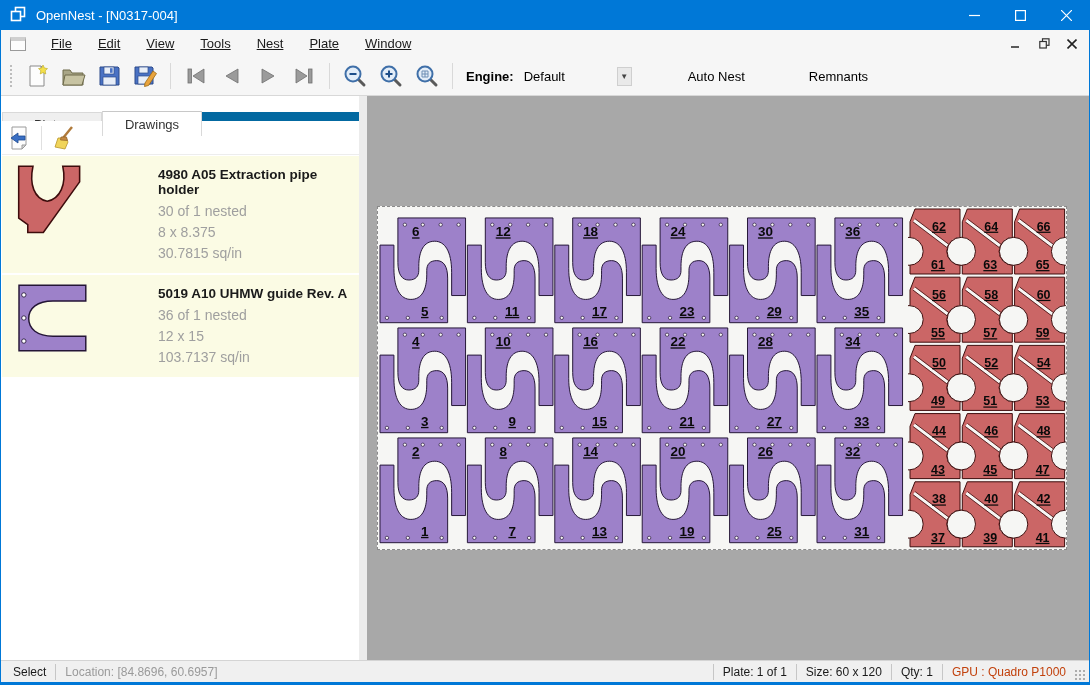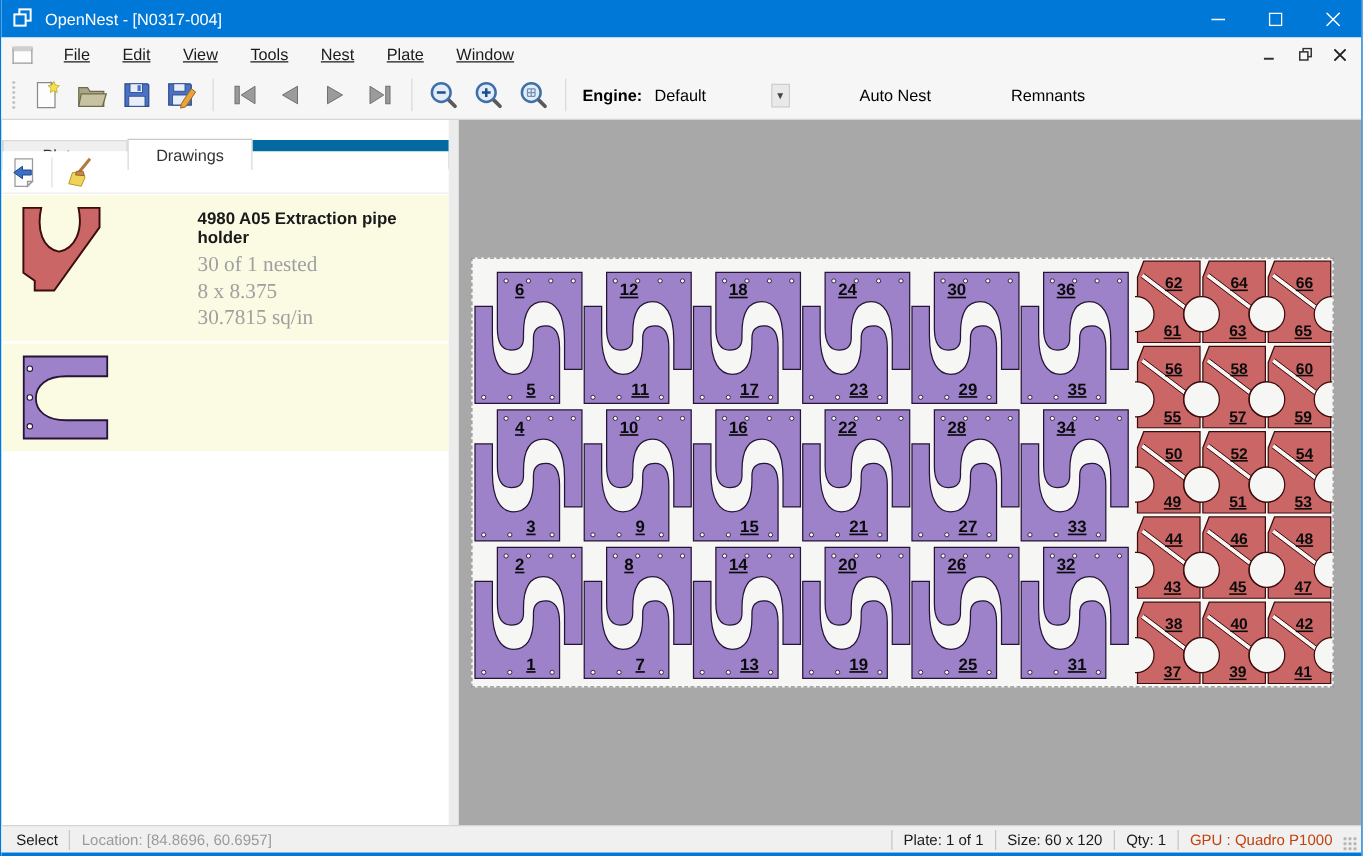--- a/index.html
+++ b/index.html
@@ -46,21 +46,21 @@
   .tab.active { background:#fff; height:25px; margin-top:-1px; border-top:1px solid #c8c8c8; z-index:2; }
   .panel-tools { position:absolute; left:0; top:25px; width:100%; height:34px; background:#fff;
     display:flex; align-items:center; border-bottom:1px solid #ededed; }
   .pt-btn { width:34px; height:30px; display:flex; align-items:center; justify-content:center; }
   .pt-sep { width:1px; height:24px; background:#e0e0e0; margin:0 5px; }
   .drawing-list { position:absolute; left:0; top:60px; width:100%; }
   .drawing-item { background:#fbfbe4; display:flex; padding:9px 8px 9px 14px; margin-bottom:2px; }
   .thumb { width:92px; display:flex; align-items:flex-start; justify-content:flex-start; }
   .d-info { flex:1; padding-left:8px; padding-top:2px;margin-left:42px; }
   .d-title { font-size:13.5px; font-weight:bold; color:#1a1a1a; margin-bottom:4px; }
-  .d-sub { font-size:17px; color:#9f9f9f; line-height:21px;font-family:Liberation Serif, serif; }
+  .d-sub { font-size:14px; color:#9f9f9f; line-height:21px; }
 
   .splitter { position:absolute; left:358px; top:96px; width:8px; height:564px; background:#ececec; }
 
   
   .canvas { position:absolute; left:366px; top:96px; width:723px; height:564px; background:#a8a8a8; overflow:hidden; }
   .plate { position:absolute; left:10px; top:110px; width:690px; height:344px;
     background:#f6f6f4; border:1px dashed #8a8a8a; }
   .plate svg { display:block; }
 
   
@@ -266,20 +266,26 @@
       </div>
     </div>
     <div class="drawing-item">
       <div class="thumb">
         <svg width="74" height="68" viewBox="0 0 60 56">
           <path d="M2,1 L57,1 L57,14 L30,14 C17,14 10,20 10,28.5 C10,37 17,43 30,43 L57,43 L57,55 L2,55 Z" fill="#9d81c9" stroke="#241536" stroke-width="1.2"></path>
           <circle cx="6" cy="9" r="1.8" fill="#fff" stroke="#241536" stroke-width="0.7"></circle>
           <circle cx="6" cy="28" r="1.8" fill="#fff" stroke="#241536" stroke-width="0.7"></circle>
           <circle cx="6" cy="47" r="1.8" fill="#fff" stroke="#241536" stroke-width="0.7"></circle>
         </svg>
+      </div>
+      <div class="d-info">
+        <div class="d-title">5019 A10 UHMW guide Rev. A</div>
+        <div class="d-sub">36 of 1 nested</div>
+        <div class="d-sub">12 x 15</div>
+        <div class="d-sub">103.7137 sq/in</div>
       </div>
     </div>
   </div>
 </div>
 
 <div class="splitter"></div>
 
 <div class="canvas">
   <div class="plate">
     <svg id="nest-svg" width="688" height="342" viewBox="0 0 688 342">

